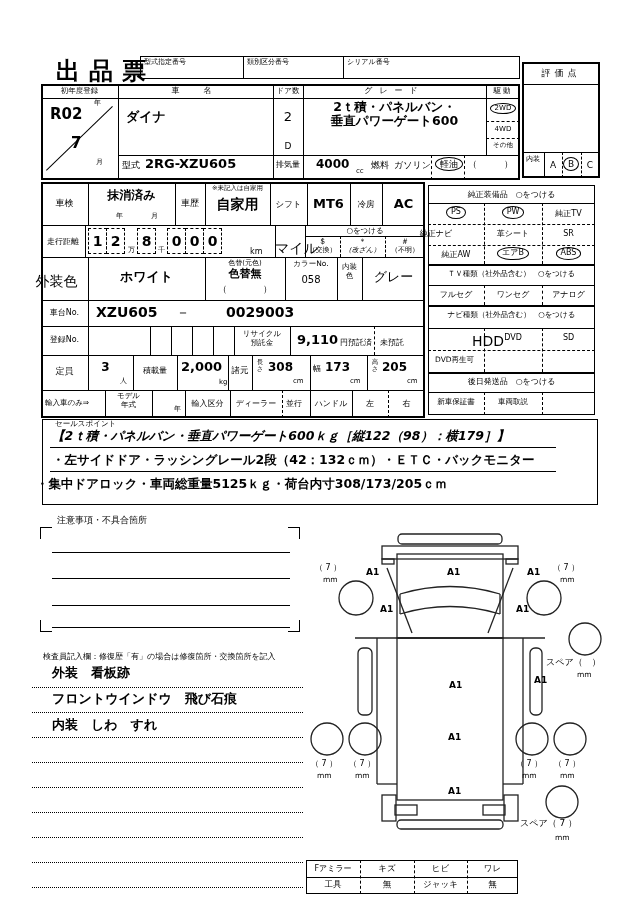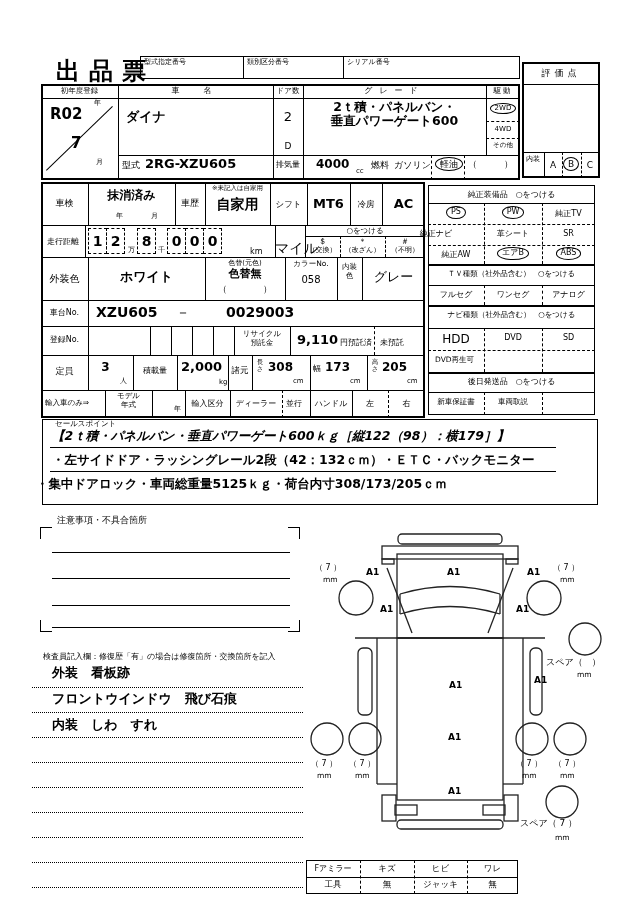--- a/index.html
+++ b/index.html
@@ -133,30 +133,30 @@
   <div class="dbox" style="left:203px;top:228px;width:19px;height:26px;font-size:14px;font-weight:bold;line-height:24px;">0</div>
   <div class="t" style="left:250px;top:247px;font-size:8px;">km</div>
   <div class="t c" style="left:275px;top:240px;width:30px;font-size:14px;">マイル</div>
   <div class="t c" style="left:305px;top:227px;width:120px;font-size:7.5px;">○をつける</div>
   <div class="hl" style="left:305px;top:236px;width:120px;"></div>
   <div class="vl vd" style="left:340px;top:236px;height:21px;"></div>
   <div class="vl vd" style="left:385px;top:236px;height:21px;"></div>
   <div class="t c" style="left:305px;top:237px;width:35px;font-size:8px;">＄</div>
   <div class="t c" style="left:305px;top:246px;width:35px;font-size:7px;">（交換）</div>
   <div class="t c" style="left:340px;top:237px;width:45px;font-size:8px;">＊</div>
-  <div class="t c" style="left:340px;top:246px;width:45px;font-size:7px;">（改ざん）</div>
+  <div class="t c" style="left:340px;top:246px;width:45px;font-size:7px;font-style:italic;">（改ざん）</div>
   <div class="t c" style="left:385px;top:237px;width:40px;font-size:8px;">＃</div>
   <div class="t c" style="left:385px;top:246px;width:40px;font-size:7px;">（不明）</div>
 
   <div class="vl" style="left:88px;top:257px;height:43px;"></div>
   <div class="vl" style="left:205px;top:257px;height:43px;"></div>
   <div class="vl" style="left:285px;top:257px;height:43px;"></div>
   <div class="vl" style="left:337px;top:257px;height:43px;"></div>
   <div class="vl" style="left:362px;top:257px;height:43px;"></div>
-  <div class="t c" style="left:41px;top:273px;width:47px;font-size:10px;">外装色</div>
+  <div class="t c" style="left:33px;top:273px;width:47px;font-size:14px;">外装色</div>
   <div class="t c b" style="left:88px;top:270px;width:117px;font-size:13px;">ホワイト</div>
   <div class="t c" style="left:205px;top:259px;width:80px;font-size:7px;">色替(元色)</div>
   <div class="t c b" style="left:205px;top:268px;width:80px;font-size:11px;">色替無</div>
   <div class="t c" style="left:205px;top:284px;width:80px;font-size:9px;">（　　　　）</div>
   <div class="t c" style="left:285px;top:260px;width:52px;font-size:7.5px;">カラーNo.</div>
   <div class="t c" style="left:285px;top:274px;width:52px;font-size:10px;">058</div>
   <div class="t c" style="left:337px;top:263px;width:25px;font-size:7.5px;">内装</div>
   <div class="t c" style="left:337px;top:272px;width:25px;font-size:7.5px;">色</div>
   <div class="t c" style="left:362px;top:270px;width:63px;font-size:13px;">グレー</div>
 
@@ -251,21 +251,21 @@
   <div class="t c" style="left:484px;top:229px;width:58px;font-size:8px;">革シート</div>
   <div class="t c" style="left:542px;top:229px;width:53px;font-size:8px;">SR</div>
   <div class="t c" style="left:428px;top:250px;width:56px;font-size:8px;">純正AW</div>
   <div class="t c" style="left:484px;top:247px;width:58px;font-size:8px;"><span class="circ">エアB</span></div>
   <div class="t c" style="left:542px;top:247px;width:53px;font-size:8px;"><span class="circ">ABS</span></div>
   <div class="t c" style="left:428px;top:270px;width:167px;font-size:7.5px;">ＴＶ種類（社外品含む）　○をつける</div>
   <div class="t c" style="left:428px;top:290px;width:56px;font-size:8px;">フルセグ</div>
   <div class="t c" style="left:484px;top:290px;width:58px;font-size:8px;">ワンセグ</div>
   <div class="t c" style="left:542px;top:290px;width:53px;font-size:8px;">アナログ</div>
   <div class="t c" style="left:428px;top:311px;width:167px;font-size:7.5px;">ナビ種類（社外品含む）　○をつける</div>
-  <div class="t c" style="left:428px;top:333px;width:56px;font-size:12px;">HDD</div>
+  <div class="t c" style="left:428px;top:333px;width:56px;font-size:14px;padding-left:32px;">HDD</div>
   <div class="t c" style="left:484px;top:333px;width:58px;font-size:8px;">DVD</div>
   <div class="t c" style="left:542px;top:333px;width:53px;font-size:8px;">SD</div>
   <div class="t" style="left:435px;top:356px;font-size:7.5px;">DVD再生可</div>
   <div class="t c" style="left:428px;top:377px;width:167px;font-size:8px;">後日発送品　○をつける</div>
   <div class="t c" style="left:428px;top:398px;width:56px;font-size:7.5px;">新車保証書</div>
   <div class="t c" style="left:484px;top:398px;width:58px;font-size:7.5px;">車両取説</div>
 
   <div class="box bx15" style="left:42px;top:419px;width:556px;height:86px;"></div>
   <div class="t" style="left:55px;top:420px;font-size:7.5px;">セールスポイント</div>
   <div class="t b" style="left:52px;top:429px;font-size:12.5px;font-style:italic;">【2ｔ積・パネルバン・垂直パワーゲート600ｋｇ［縦122（98）：横179］】</div>

